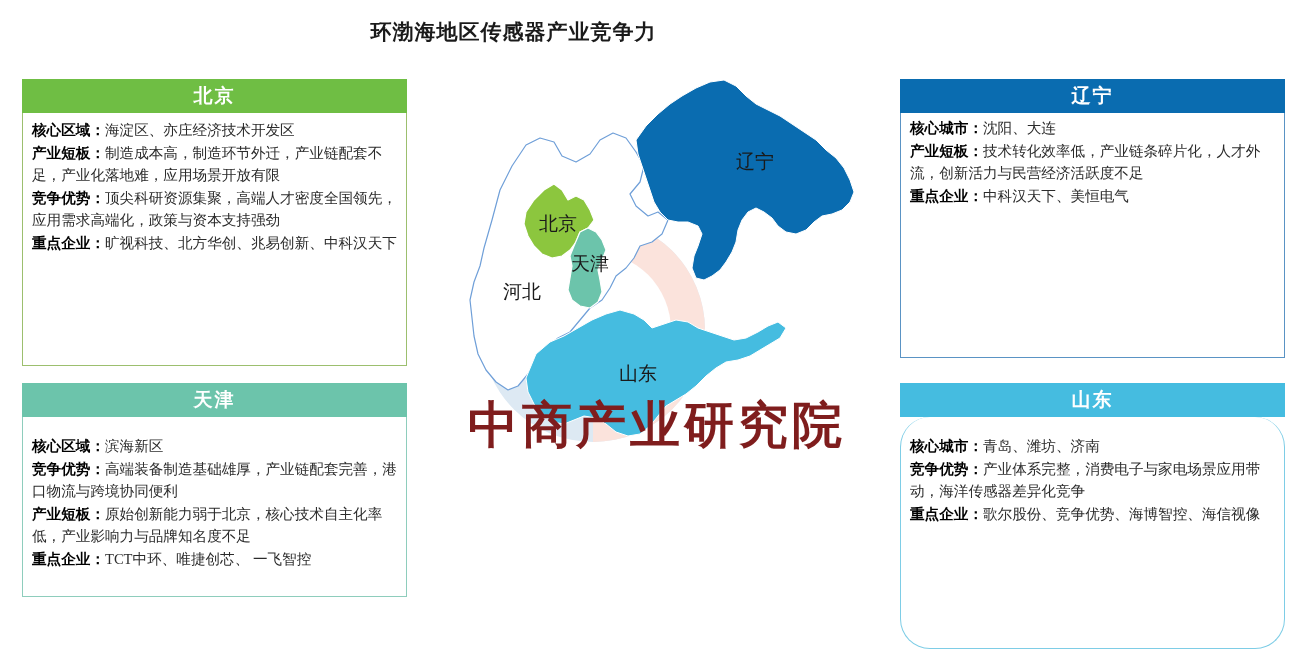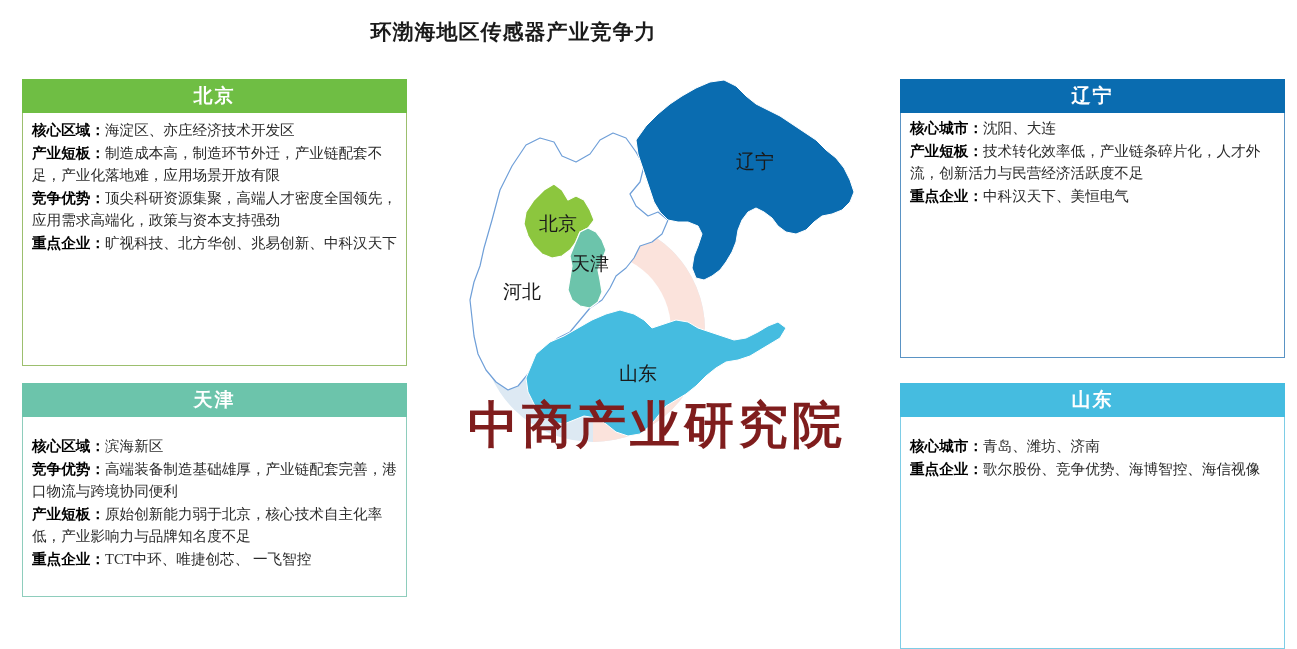--- a/index.html
+++ b/index.html
@@ -70,21 +70,21 @@
   #card-liaoning  { left: 900px; top: 79px;  width: 385px; }
   #card-shandong  { left: 900px; top: 383px; width: 385px; }
 
   #card-beijing  .card-body  { height: 253px; border-color: #9cbf6e; }
   #card-tianjin  .card-body  { height: 180px; border-color: #8ecdbc; }
   #card-liaoning .card-body  { height: 245px; border-color: #5a93c4; }
   #card-shandong .card-body  { height: 232px; border-color: #7ecde6; }
 
   #card-tianjin  .card-body  { padding-top: 18px; }
   #card-liaoning .card-body  { padding-top: 4px; }
-  #card-shandong .card-body  { padding-top: 18px; }
+  #card-shandong .card-body  { padding-top: 18px; border-radius: 30px; }
 
   
   #map-area {
     position: absolute;
     left: 430px;
     top: 70px;
     width: 460px;
     height: 400px;
   }
   #map-svg { display: block; }
@@ -147,20 +147,21 @@
     <p><span class="lbl">核心城市：</span><span>沈阳、大连</span></p>
     <p><span class="lbl">产业短板：</span><span>技术转化效率低，产业链条碎片化，人才外流，创新活力与民营经济活跃度不足</span></p>
     <p><span class="lbl">重点企业：</span><span>中科汉天下、美恒电气</span></p>
   </div>
 </div>
 
 <div class="card" id="card-shandong">
   <div class="card-header" style="background:#45BCE0;">山东</div>
   <div class="card-body">
     <p><span class="lbl">核心城市：</span><span>青岛、潍坊、济南</span></p>
+    <p><span class="lbl">竞争优势：</span><span>产业体系完整，消费电子与家电场景应用带动，海洋传感器差异化竞争</span></p>
     <p><span class="lbl">重点企业：</span><span>歌尔股份、竞争优势、海博智控、海信视像</span></p>
   </div>
 </div>
 
 <svg id="watermark-logo" viewBox="0 0 230 230">
   <circle cx="115" cy="115" r="112" fill="#dde9f3"></circle>
   <path d="M115 3 a112 112 0 0 1 0 224 Z" fill="#fbe3dc"></path>
   <circle cx="115" cy="115" r="78" fill="#ffffff"></circle>
   <rect x="104" y="30" width="22" height="170" fill="#ffffff"></rect>
   <path d="M96 44 L140 44 L118 86 Z" fill="#1d4e73" opacity="0.85"></path>

